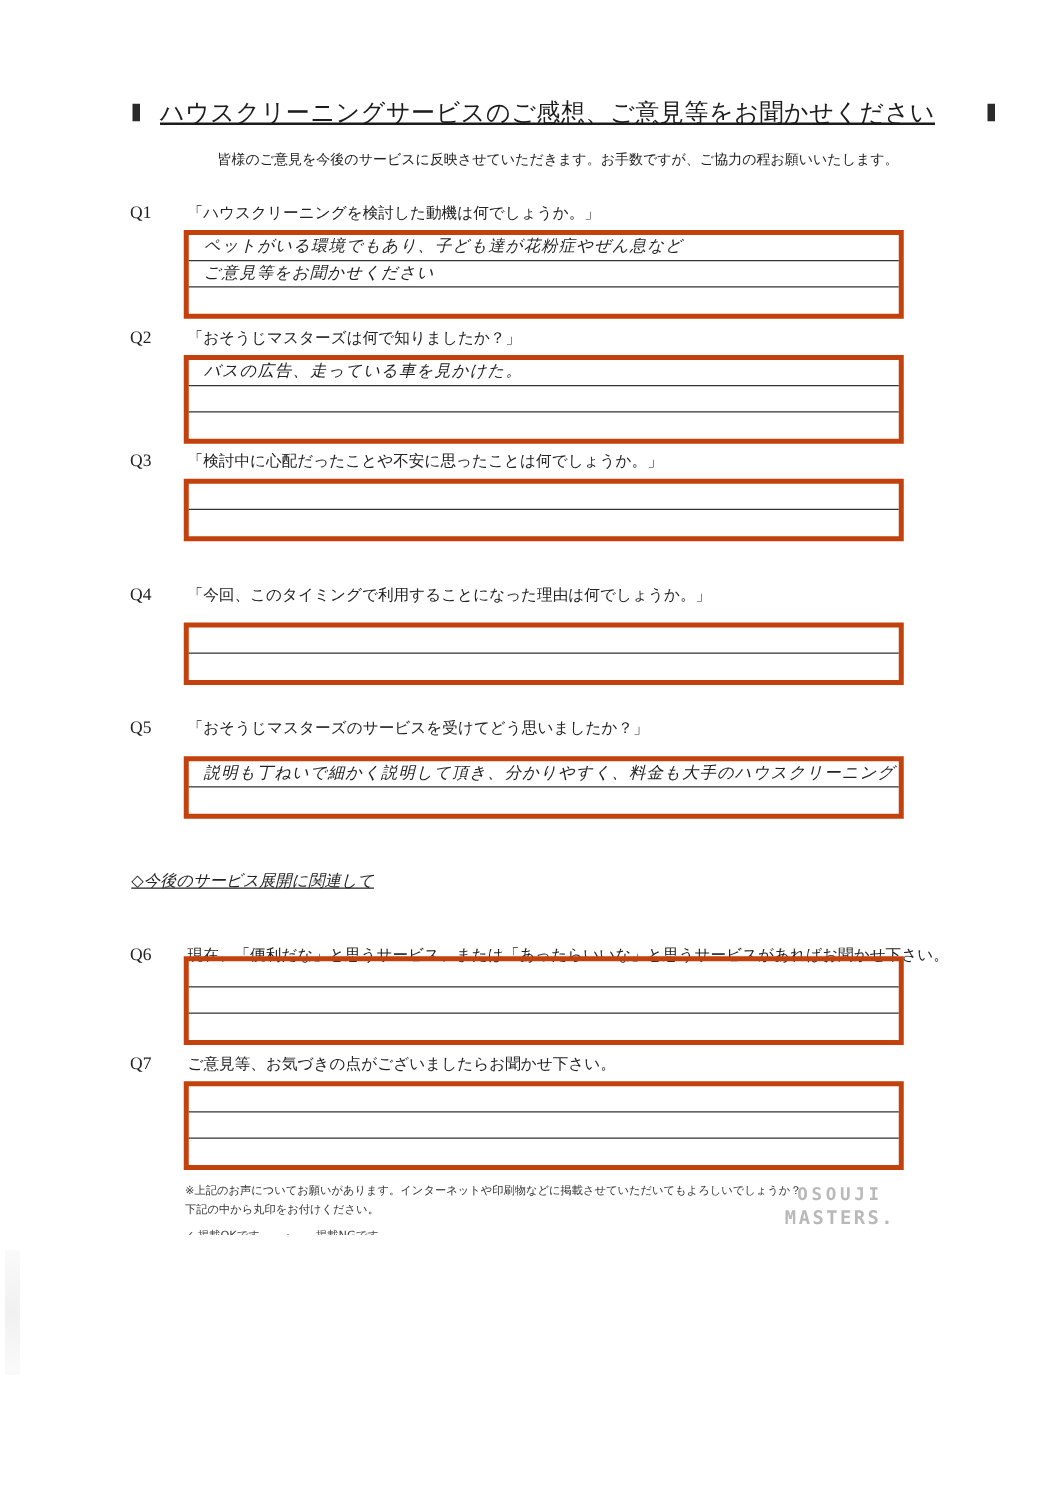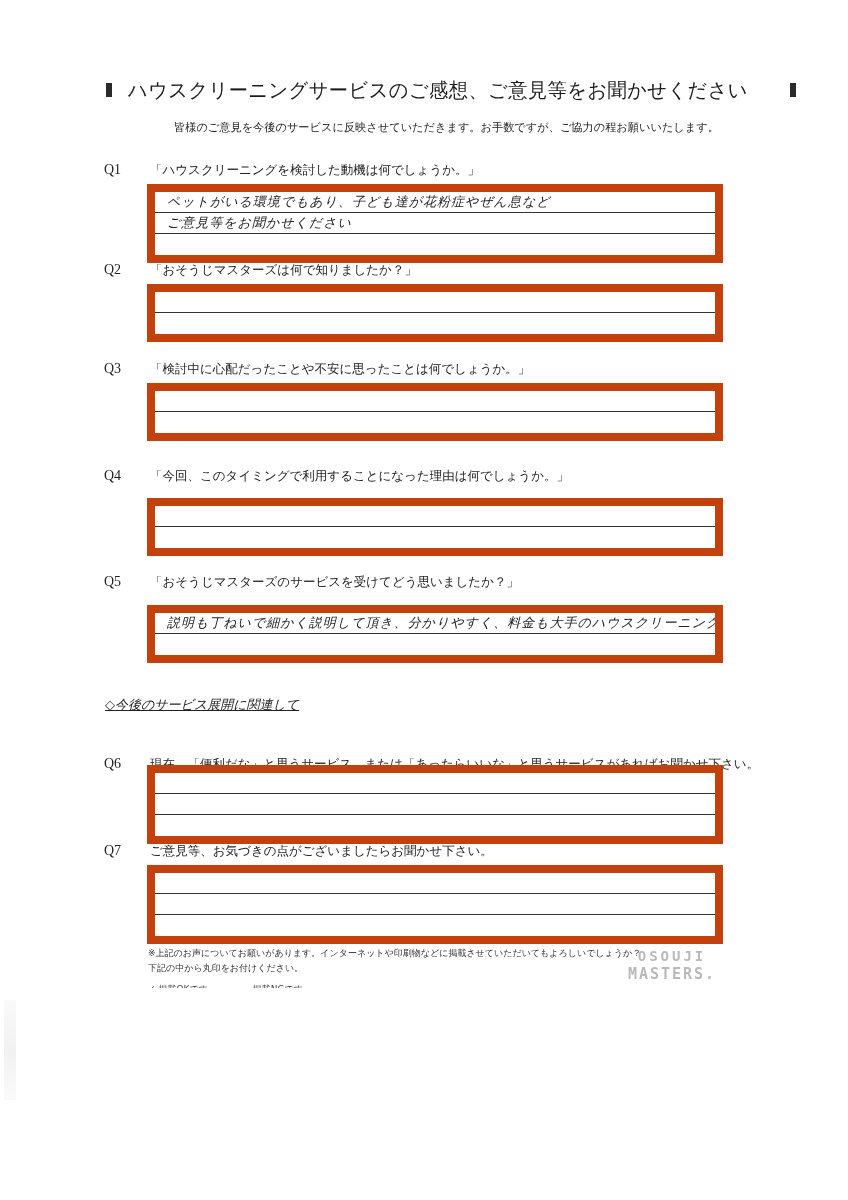--- a/index.html
+++ b/index.html
@@ -4,36 +4,37 @@
   <style>
     html, body { margin:0; padding:0; }
     body {
       width:848px; height:1200px; background:#ffffff; position:relative; overflow:hidden;
       font-family: "DejaVu Sans", "Liberation Sans", sans-serif; color:#1a1a1a;
     }
     .title {
       position:absolute; left:106px; top:76px; width:690px; height:28px;
       display:flex; align-items:center; font-size:20px; letter-spacing:0.5px; color:#1c1c1c;
       font-family: "DejaVu Sans", sans-serif;
+      text-decoration: underline;
     }
     .title .sq { display:inline-block; width:14px; height:14px; background:#2a2a2a; }
     .title .sq.left { margin-right:16px; }
     .title .sq.right { margin-left:16px; }
     .title .txt { white-space:nowrap; transform:scaleX(0.96); transform-origin:left center; }
     .intro {
       position:absolute; left:174px; top:118px; width:620px;
       font-size:11.2px; line-height:19px; color:#222; white-space:nowrap;
     }
     .q {
       position:absolute; left:104px; font-size:12.5px; color:#222; white-space:nowrap;
     }
     .q .num { display:inline-block; width:46px; font-family:"Liberation Serif", serif; font-size:14px; }
     .q .txt { font-size:12.5px; }
     .box {
-      position:absolute; left:147px; width:576px; border:8px solid #c2410c; box-sizing:border-box;
+      position:absolute; left:147px; width:576px; border:4px solid #c2410c; box-sizing:border-box;
     }
     .row {
       height:21px; border-bottom:1.5px solid #333; box-sizing:border-box; position:relative;
       font-family:"DejaVu Sans", sans-serif; font-size:13px; color:#222; line-height:20px;
       padding-left:12px; white-space:nowrap; overflow:hidden; font-style:italic; letter-spacing:1px;
     }
     .row:last-child { border-bottom:none; }
     .section {
       position:absolute; left:105px; top:696px; font-size:13px; font-style:italic;
       text-decoration:underline; color:#222;
@@ -72,20 +73,21 @@
 <div class="box" style="top:184px;">
   <div class="row">ペットがいる環境でもあり、子ども達が花粉症やぜん息など</div>
   <div class="row">ご意見等をお聞かせください</div>
   <div class="row"></div>
 </div>
 
 <div class="q" style="top:262px;">
   <span class="num">Q2</span><span class="txt">「おそうじマスターズは何で知りましたか？」</span>
 </div>
 <div class="box" style="top:284px;">
+  <div class="row">バスの広告、走っている車を見かけた。</div>
   <div class="row"></div>
   <div class="row"></div>
 </div>
 
 <div class="q" style="top:361px;">
   <span class="num">Q3</span><span class="txt">「検討中に心配だったことや不安に思ったことは何でしょうか。」</span>
 </div>
 <div class="box" style="top:383px;">
   <div class="row"></div>
   <div class="row"></div>

